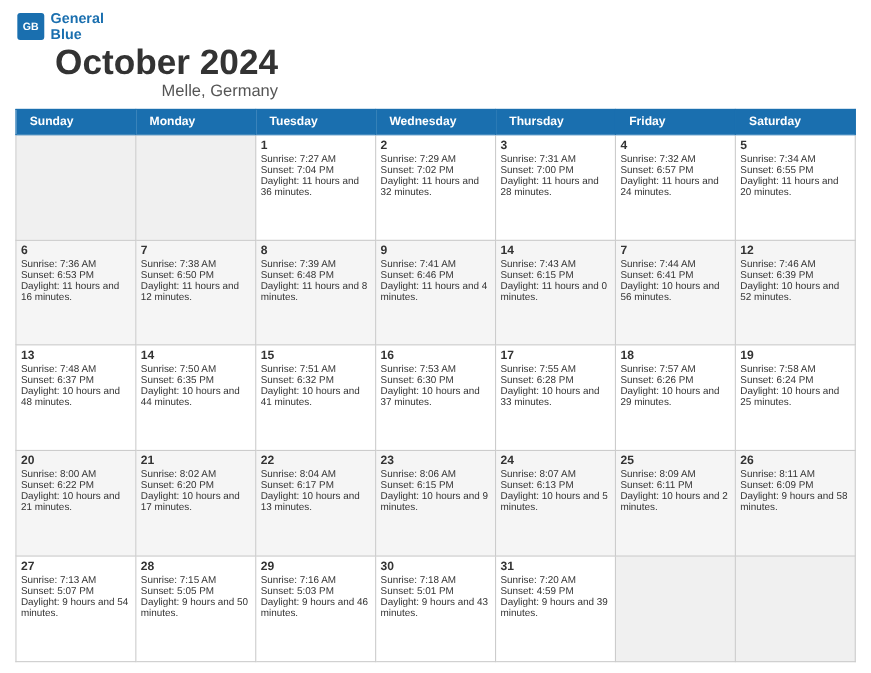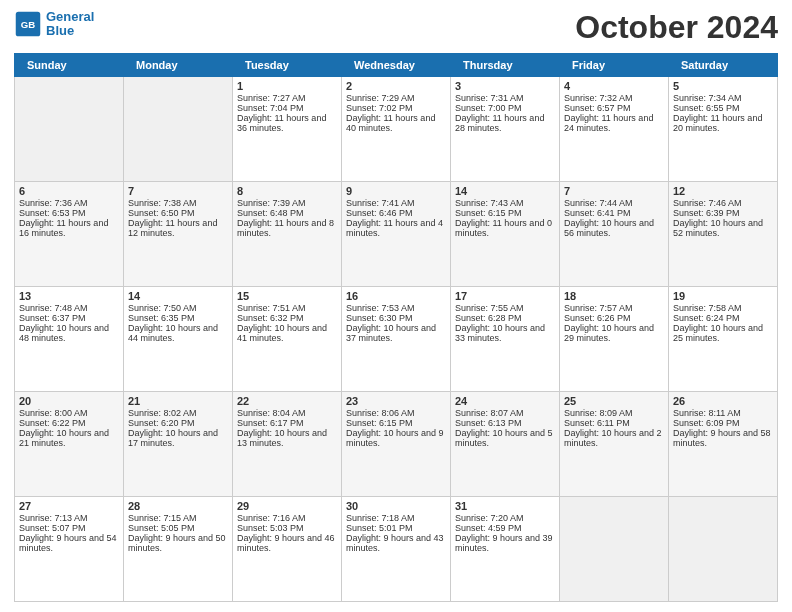--- a/index.html
+++ b/index.html
@@ -15,20 +15,21 @@
       height: 612px;
       padding: 10px 14px;
       display: flex;
       flex-direction: column;
     }
     .header {
       display: flex;
       justify-content: space-between;
       align-items: flex-start;
       margin-bottom: 8px;
+      flex-direction: column;
     }
     .logo {
       display: flex;
       align-items: center;
       gap: 4px;
     }
     .logo-text {
       font-size: 13px;
       font-weight: bold;
       color: #333;
@@ -109,20 +110,21 @@
         <rect x="2" y="2" width="28" height="28" rx="3" fill="#1a6faf"></rect>
         <text x="16" y="20" text-anchor="middle" fill="white" font-size="11" font-weight="bold" font-family="Arial">GB</text>
       </svg>
       <div class="logo-text">
         <div><span>General</span></div>
         <div><span>Blue</span></div>
       </div>
     </div>
     <div class="title-block">
       <h1>October 2024</h1>
+      <h2>Melle, Germany</h2>
     </div>
   </div>
 
   <table class="calendar">
     <thead>
       <tr>
       <th>Sunday</th>
           <th>Monday</th>
           <th>Tuesday</th>
           <th>Wednesday</th>
@@ -138,21 +140,21 @@
           <td>
             <span class="day-num">1</span>
             <div>Sunrise: 7:27 AM</div>
             <div>Sunset: 7:04 PM</div>
             <div>Daylight: 11 hours and 36 minutes.</div>
           </td>
           <td>
             <span class="day-num">2</span>
             <div>Sunrise: 7:29 AM</div>
             <div>Sunset: 7:02 PM</div>
-            <div>Daylight: 11 hours and 40 minutes.</div>
+            <div>Daylight: 11 hours and 32 minutes.</div>
           </td>
           <td>
             <span class="day-num">3</span>
             <div>Sunrise: 7:31 AM</div>
             <div>Sunset: 7:00 PM</div>
             <div>Daylight: 11 hours and 28 minutes.</div>
           </td>
           <td>
             <span class="day-num">4</span>
             <div>Sunrise: 7:32 AM</div>

